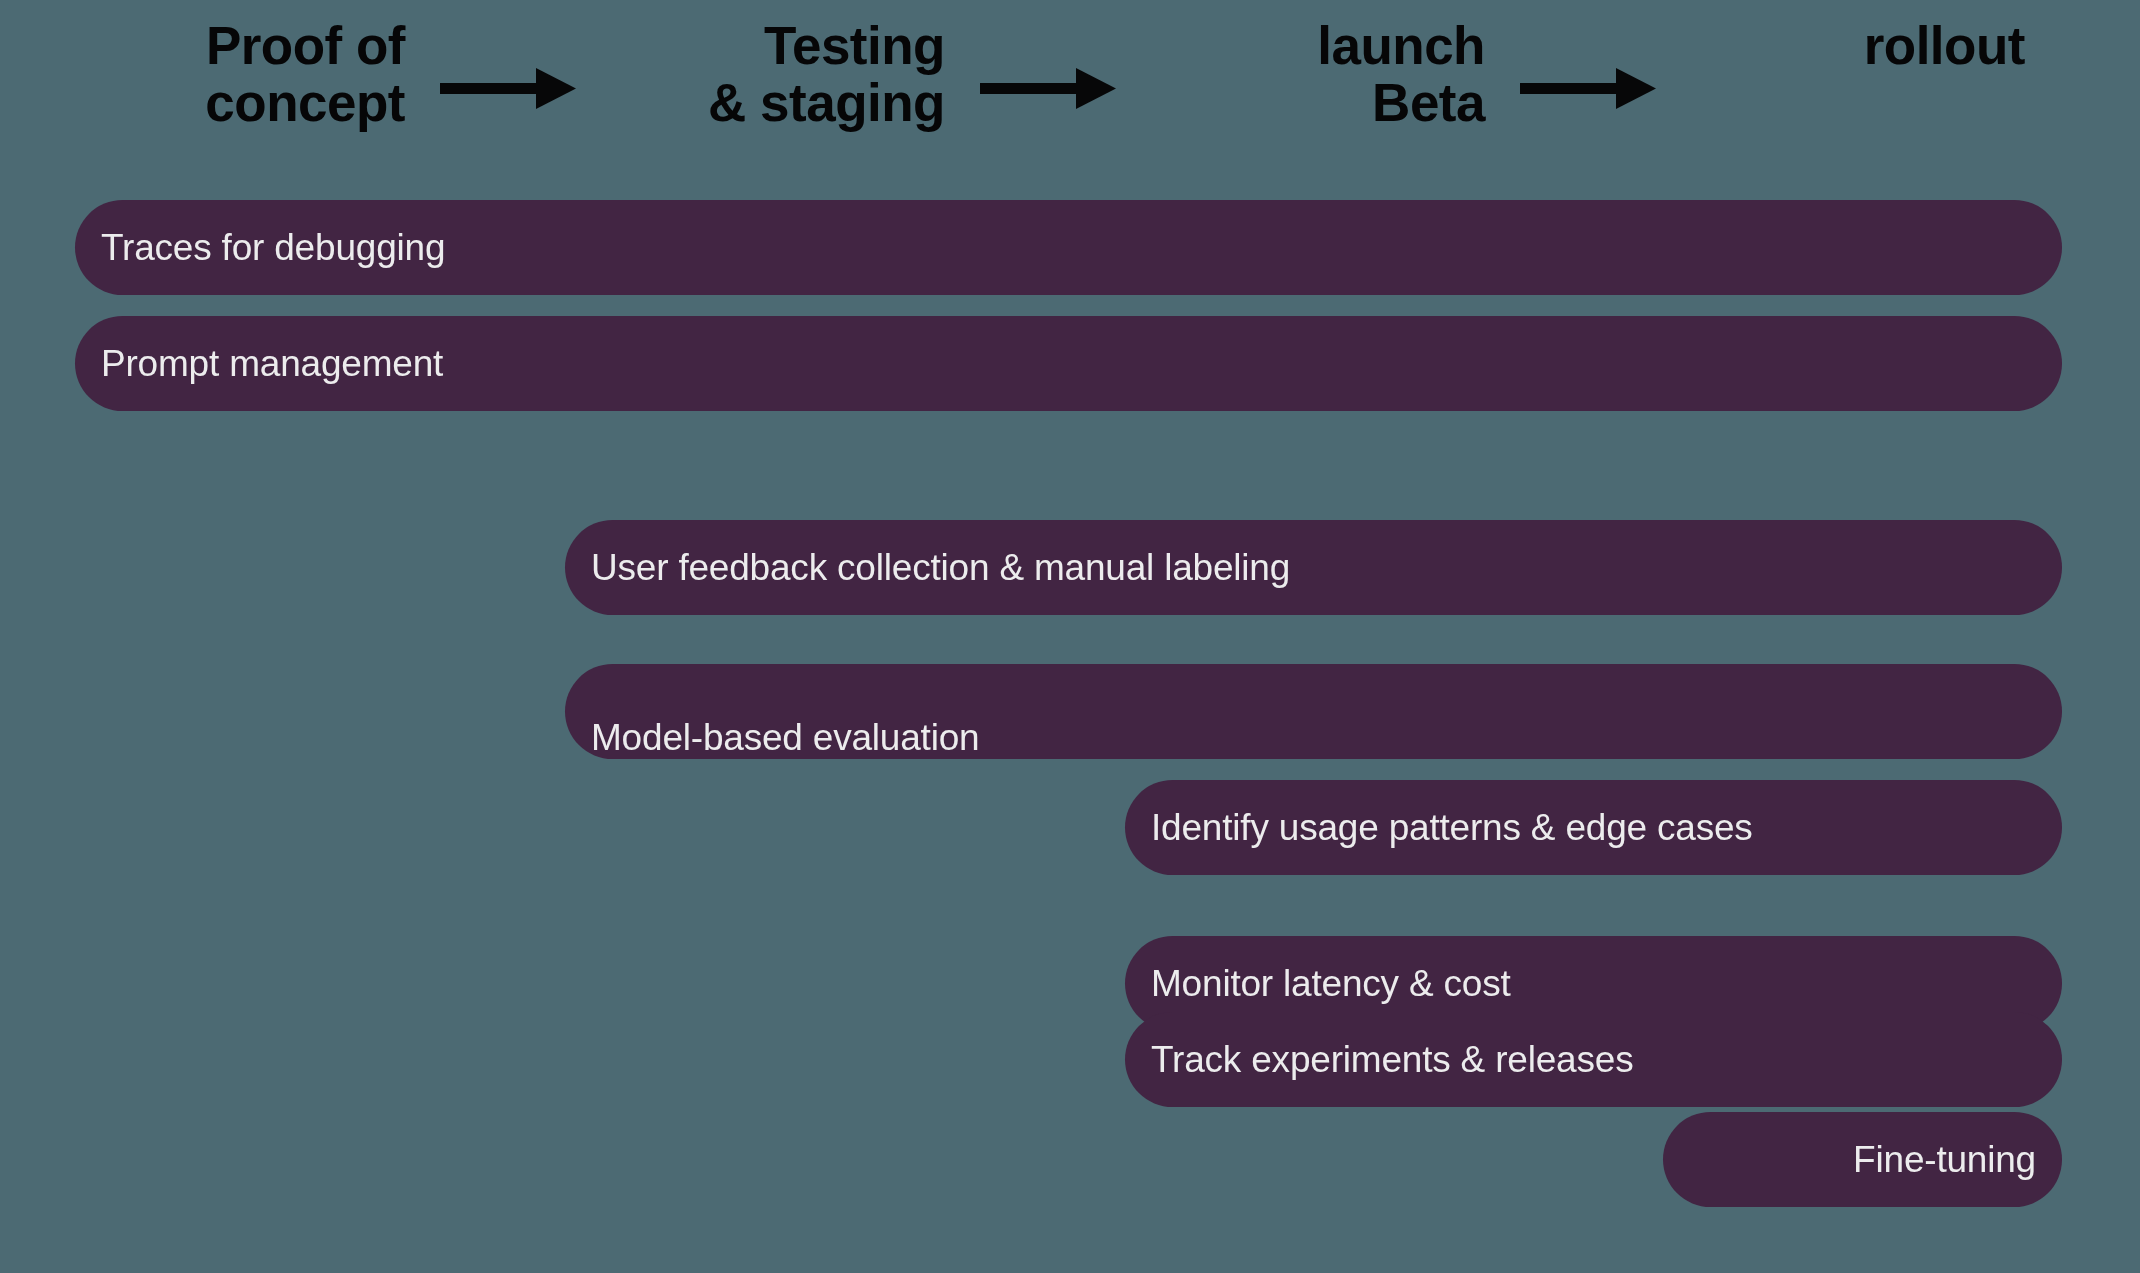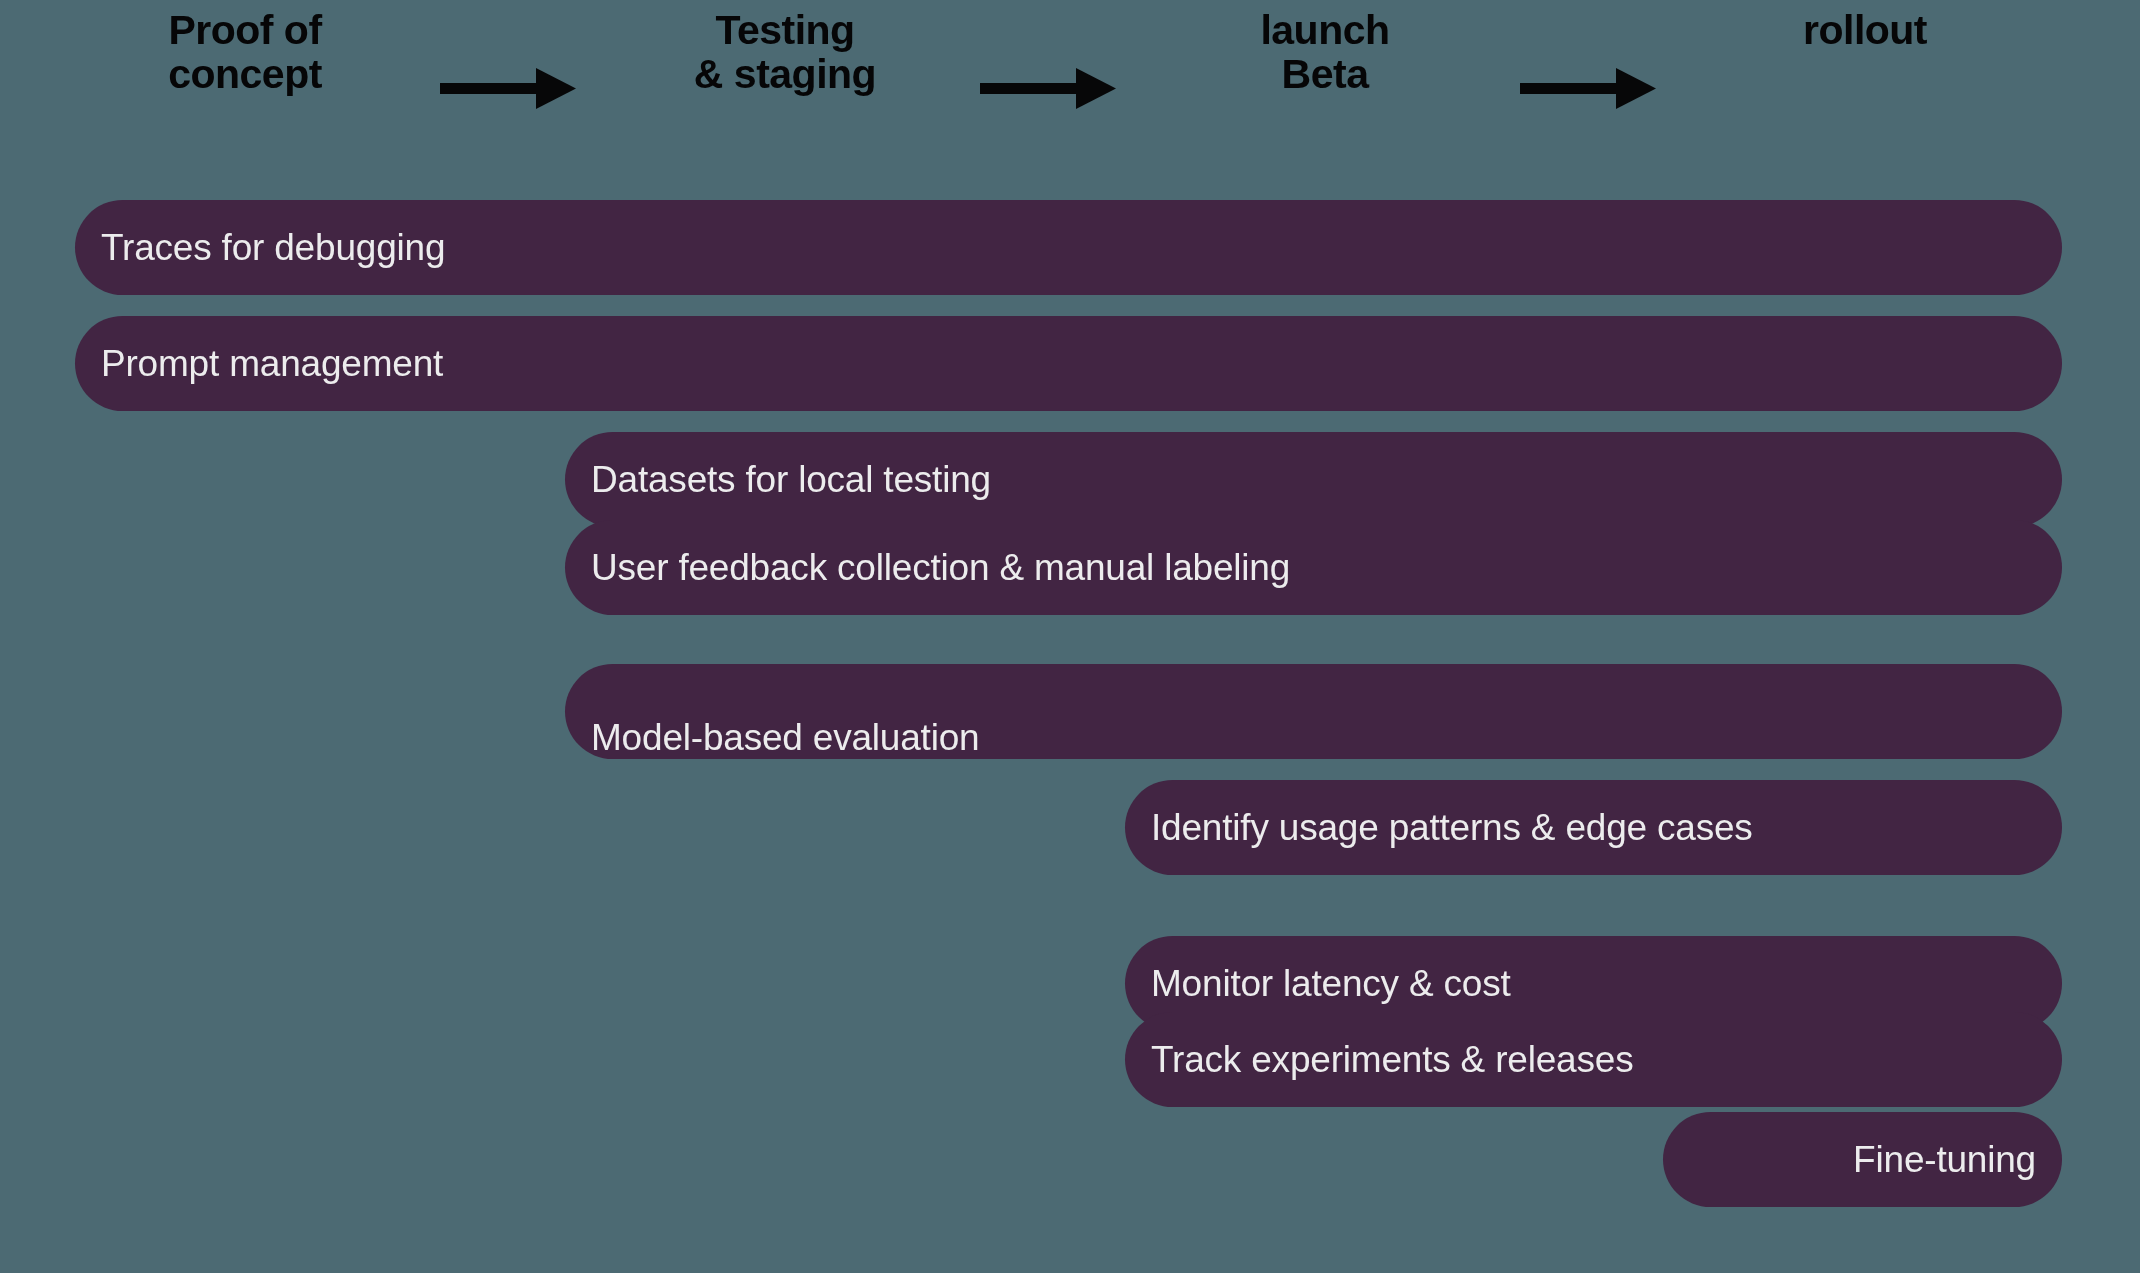--- a/index.html
+++ b/index.html
@@ -20,25 +20,25 @@
   
   #phase-row {
     position: absolute;
     left: 0;
     top: 0;
     width: 2140px;
     height: 170px;
   }
   .phase {
     position: absolute;
-    top: 8px;
+    top: 17px;
     width: 320px;
-    text-align: center;
+    text-align: right;
     color: #060607;
-    font-size: 41px;
+    font-size: 53px;
     font-weight: 700;
     line-height: 1.08;
     letter-spacing: -0.5px;
   }
   .phase .ln { display: block; }
   .phase-0 { left: 85px; }
   .phase-1 { left: 625px; }
   .phase-2 { left: 1165px; }
   .phase-3 { left: 1705px; }
 
@@ -141,23 +141,20 @@
   <div id="bars">
 
     <div class="bar bar-0">
       <span class="bar-label">Traces for debugging</span>
     </div>
 
     <div class="bar bar-1">
       <span class="bar-label">Prompt management</span>
     </div>
 
-    <div class="bar bar-2">
-      <span class="bar-label">Datasets for local testing</span>
-    </div>
 
     <div class="bar bar-3">
       <span class="bar-label">User feedback collection &amp; manual labeling</span>
     </div>
 
     <div class="bar bar-4">
       <span class="bar-label">Model-based evaluation</span>
     </div>
 
     <div class="bar bar-5">

